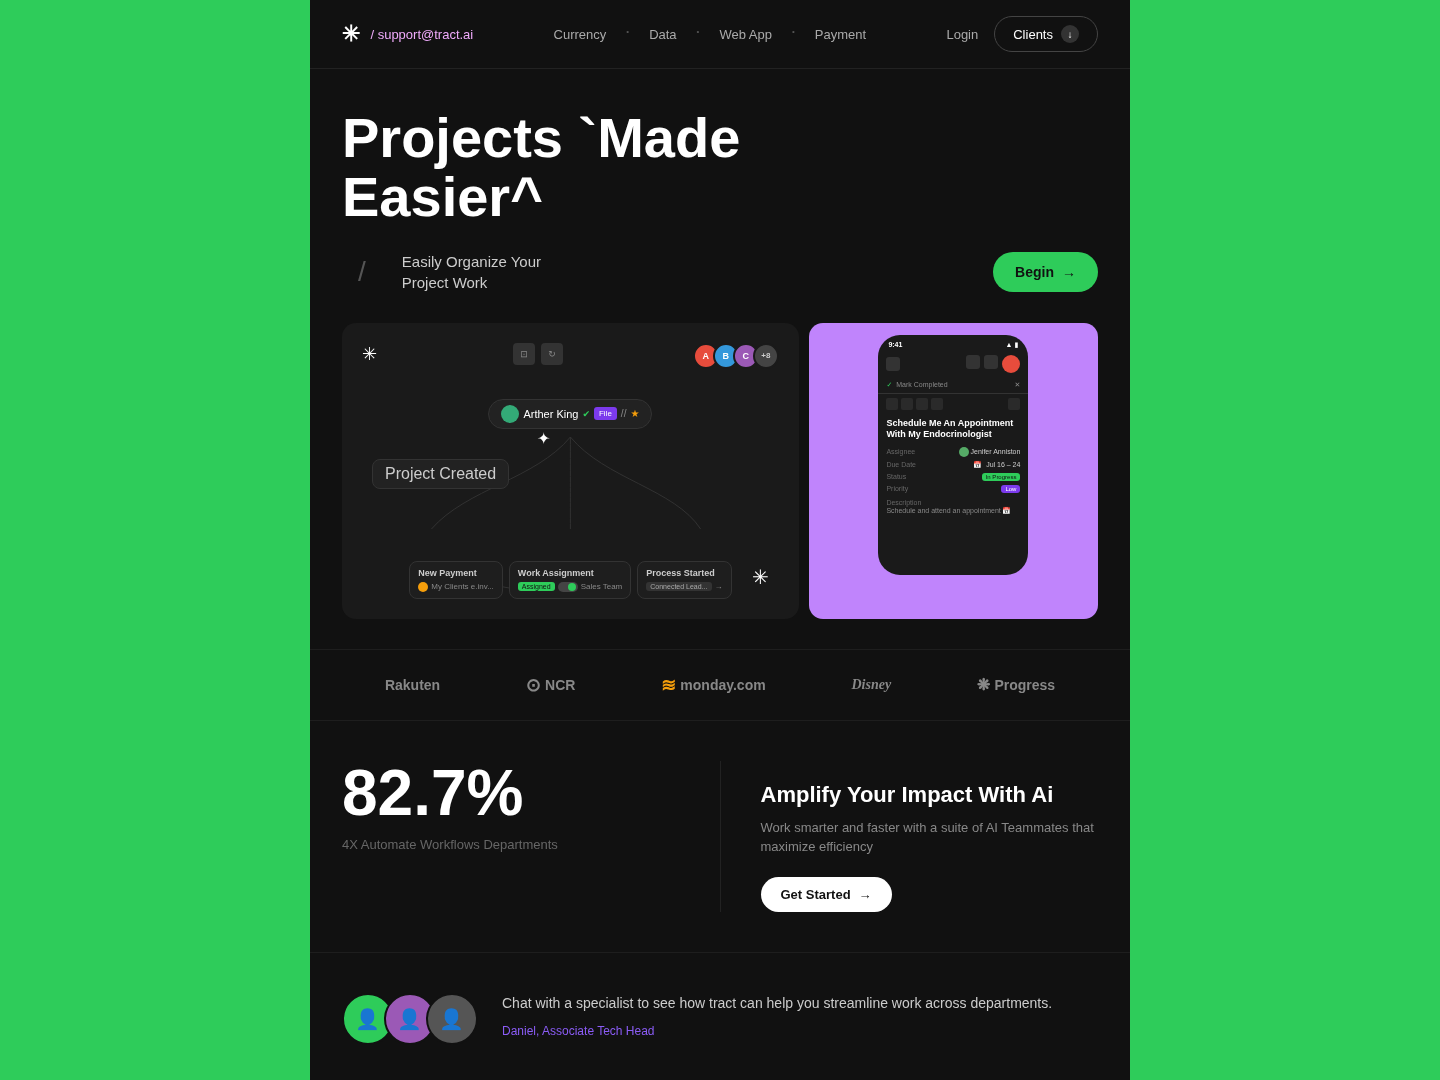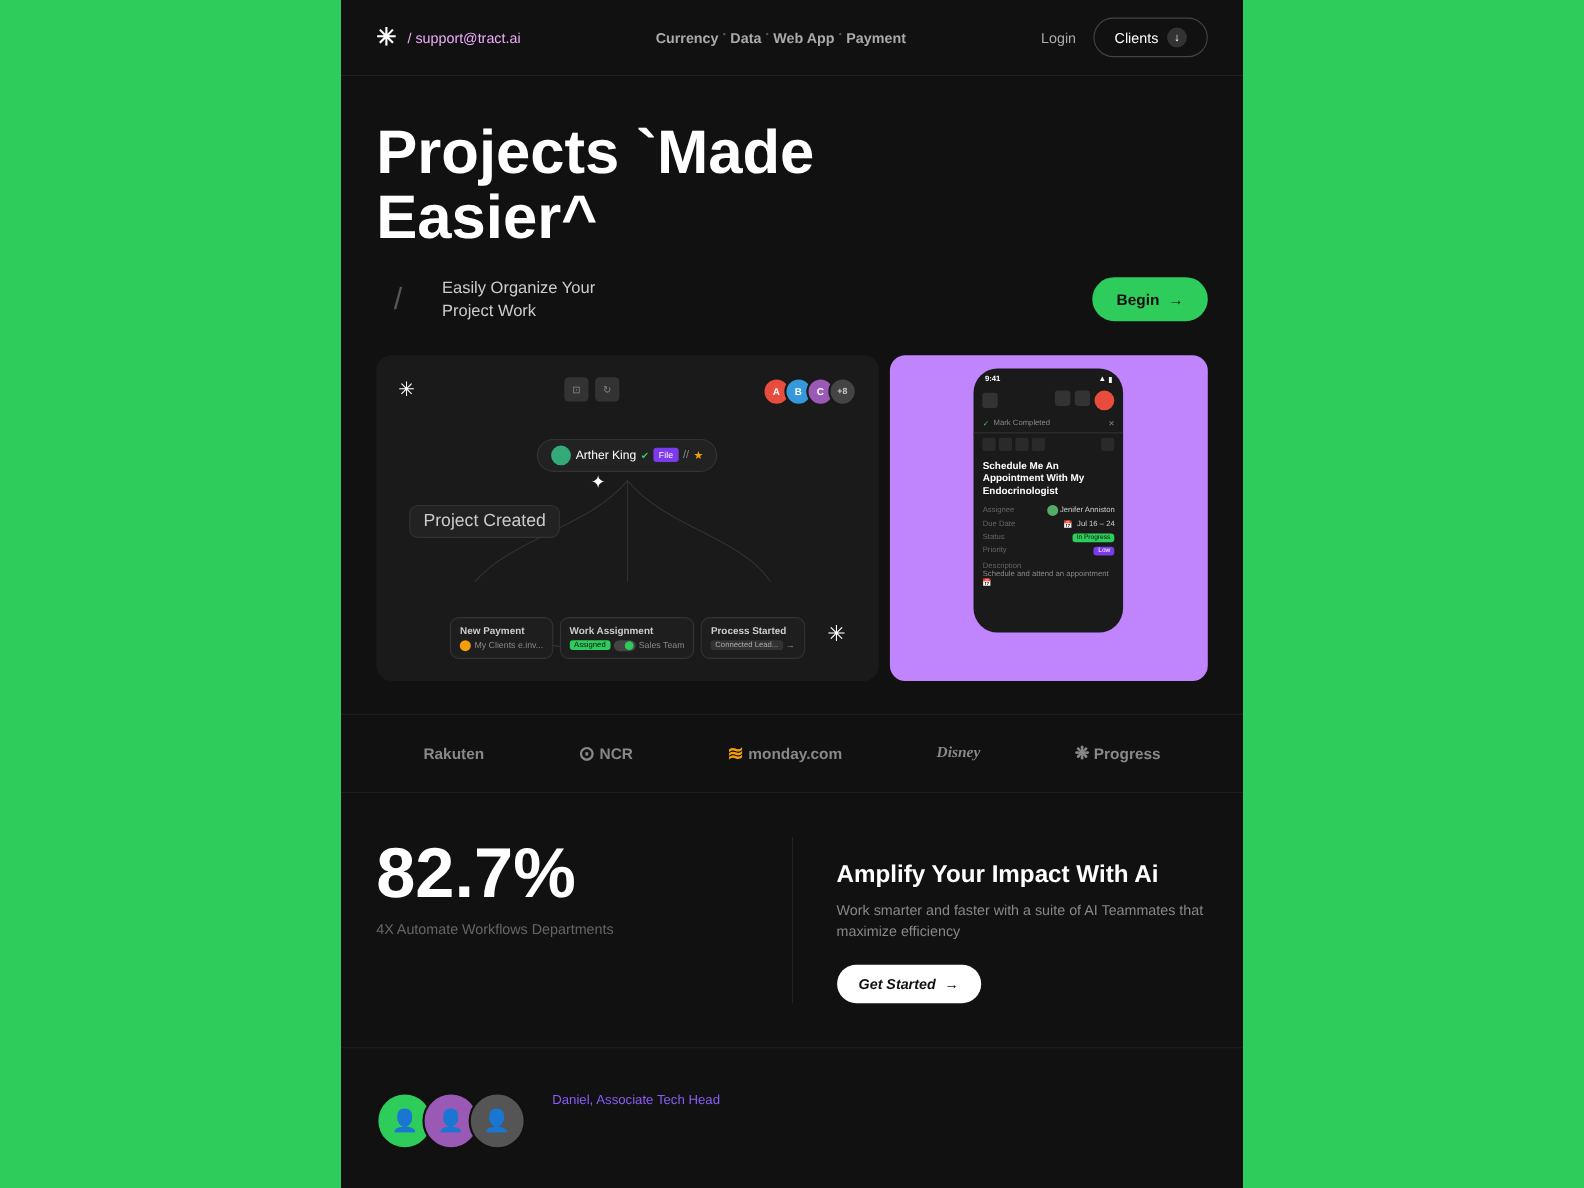--- a/index.html
+++ b/index.html
@@ -36,22 +36,21 @@
       color: white;
       font-weight: bold;
     }
     .nav-support {
       color: #f0abfc;
       font-size: 13px;
     }
     .nav-center {
       display: flex;
       align-items: flex-start;
-      gap: 4px;
-      font-weight: bold;
+      gap: 20px;
     }
     .nav-link {
       color: #aaa;
       font-size: 13px;
       text-decoration: none;
       cursor: pointer;
     }
     .nav-dot {
       color: #555;
       font-size: 8px;
@@ -330,21 +329,21 @@
       border-radius: 14px;
       padding: 12px;
       display: flex;
       flex-direction: column;
       align-items: center;
       min-height: 270px;
     }
     .mobile-screen {
       background: #1a1a1a;
       border-radius: 22px;
-      width: 136px;
+      width: 150px;
       height: 240px;
       overflow: hidden;
       position: relative;
     }
     .mobile-status-bar {
       display: flex;
       justify-content: space-between;
       align-items: center;
       padding: 6px 10px 2px;
       font-size: 7px;
@@ -512,21 +511,20 @@
       border: none;
       color: #111;
       font-size: 13px;
       font-weight: 600;
       padding: 10px 20px;
       border-radius: 20px;
       cursor: pointer;
       display: inline-flex;
       align-items: center;
       gap: 8px;
-      font-style: italic;
     }
 
     
     .bottom-cta {
       padding: 40px 32px;
       display: flex;
       align-items: flex-start;
       gap: 24px;
       border-top: 1px solid #1e1e1e;
     }
@@ -786,17 +784,18 @@
     </div>
   </div>
 
   <div class="bottom-cta">
     <div class="cta-avatars">
       <div class="cta-avatar cta-avatar-1">👤</div>
       <div class="cta-avatar cta-avatar-2">👤</div>
       <div class="cta-avatar cta-avatar-3">👤</div>
     </div>
     <div class="cta-text-block">
+      <p class="cta-main-text">Chat with a specialist to see how tract can help you streamline work across departments.</p>
       <p class="cta-attribution">Daniel, Associate Tech Head</p>
     </div>
   </div>
 
 </div>
 
 </body></html>

